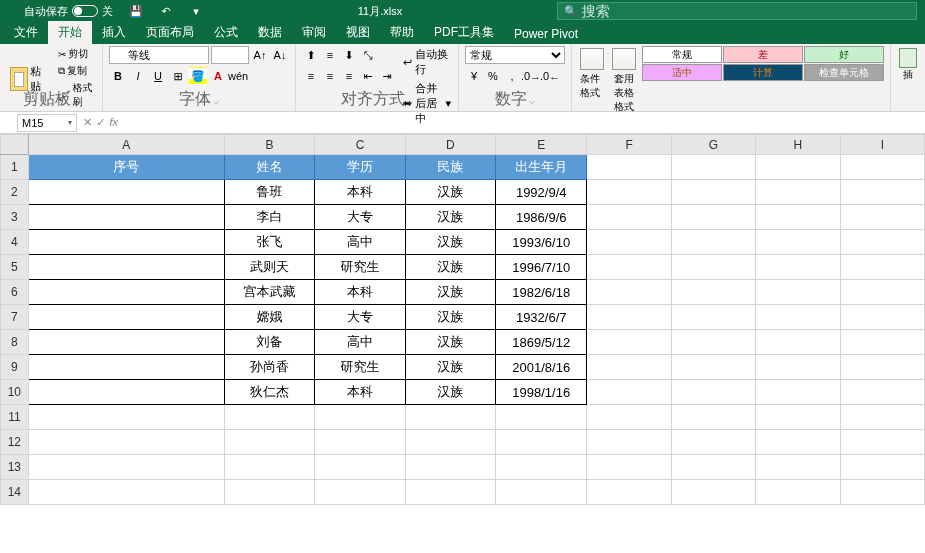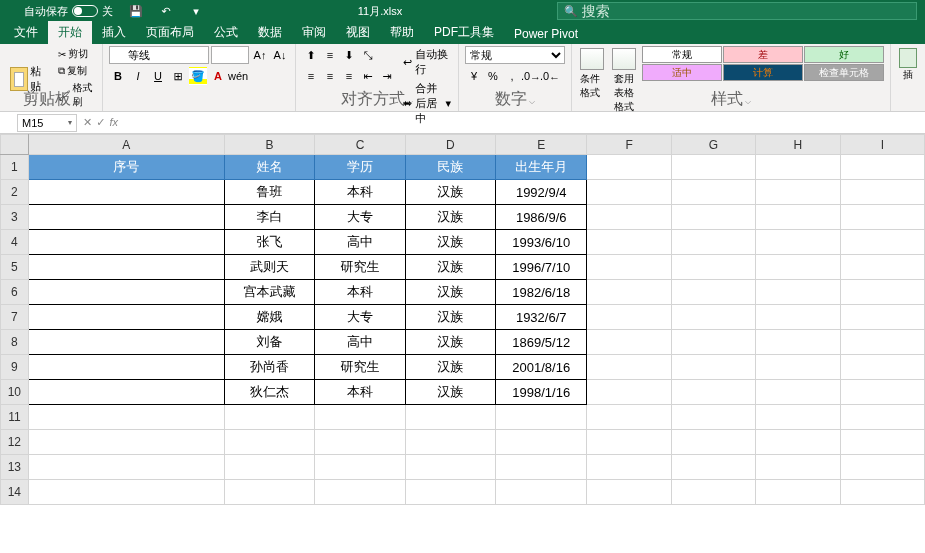--- a/index.html
+++ b/index.html
@@ -170,20 +170,21 @@
             </span>
           <span class="btn-sm">⊞</span>
           <span class="btn-sm" style="background:linear-gradient(#fff 70%,#ffff00 70%)">🪣</span>
           <span class="btn-sm" style="color:#c00">
               <b>A</b>
             </span>
           <span class="btn-sm">wén</span>
         </div>
       </div>
     </div>
+    <div class="ribbon-group-label">字体</div>
   </div>
 
   <div class="ribbon-group">
     <div class="ribbon-body align-body">
       <div class="align-grid">
         <div class="align-row">
           <span class="btn-sm">⬆</span>
           <span class="btn-sm">≡</span>
           <span class="btn-sm">⬇</span>
           <span class="btn-sm">⤡</span>
@@ -240,21 +241,20 @@
       </div>
       <div class="style-samples">
         <div class="style-sample s-normal">常规</div>
         <div class="style-sample s-bad">差</div>
         <div class="style-sample s-good">好</div>
         <div class="style-sample s-neutral">适中</div>
         <div class="style-sample s-calc">计算</div>
         <div class="style-sample s-check">检查单元格</div>
       </div>
     </div>
-    <div class="ribbon-group-label">样式</div>
   </div>
 
   <div class="ribbon-group" style="border-right:none">
     <div class="ribbon-body">
       <div class="insert-btn">
         <div class="insert-icon"></div>
         <span>插</span>
       </div>
     </div>
   </div>

